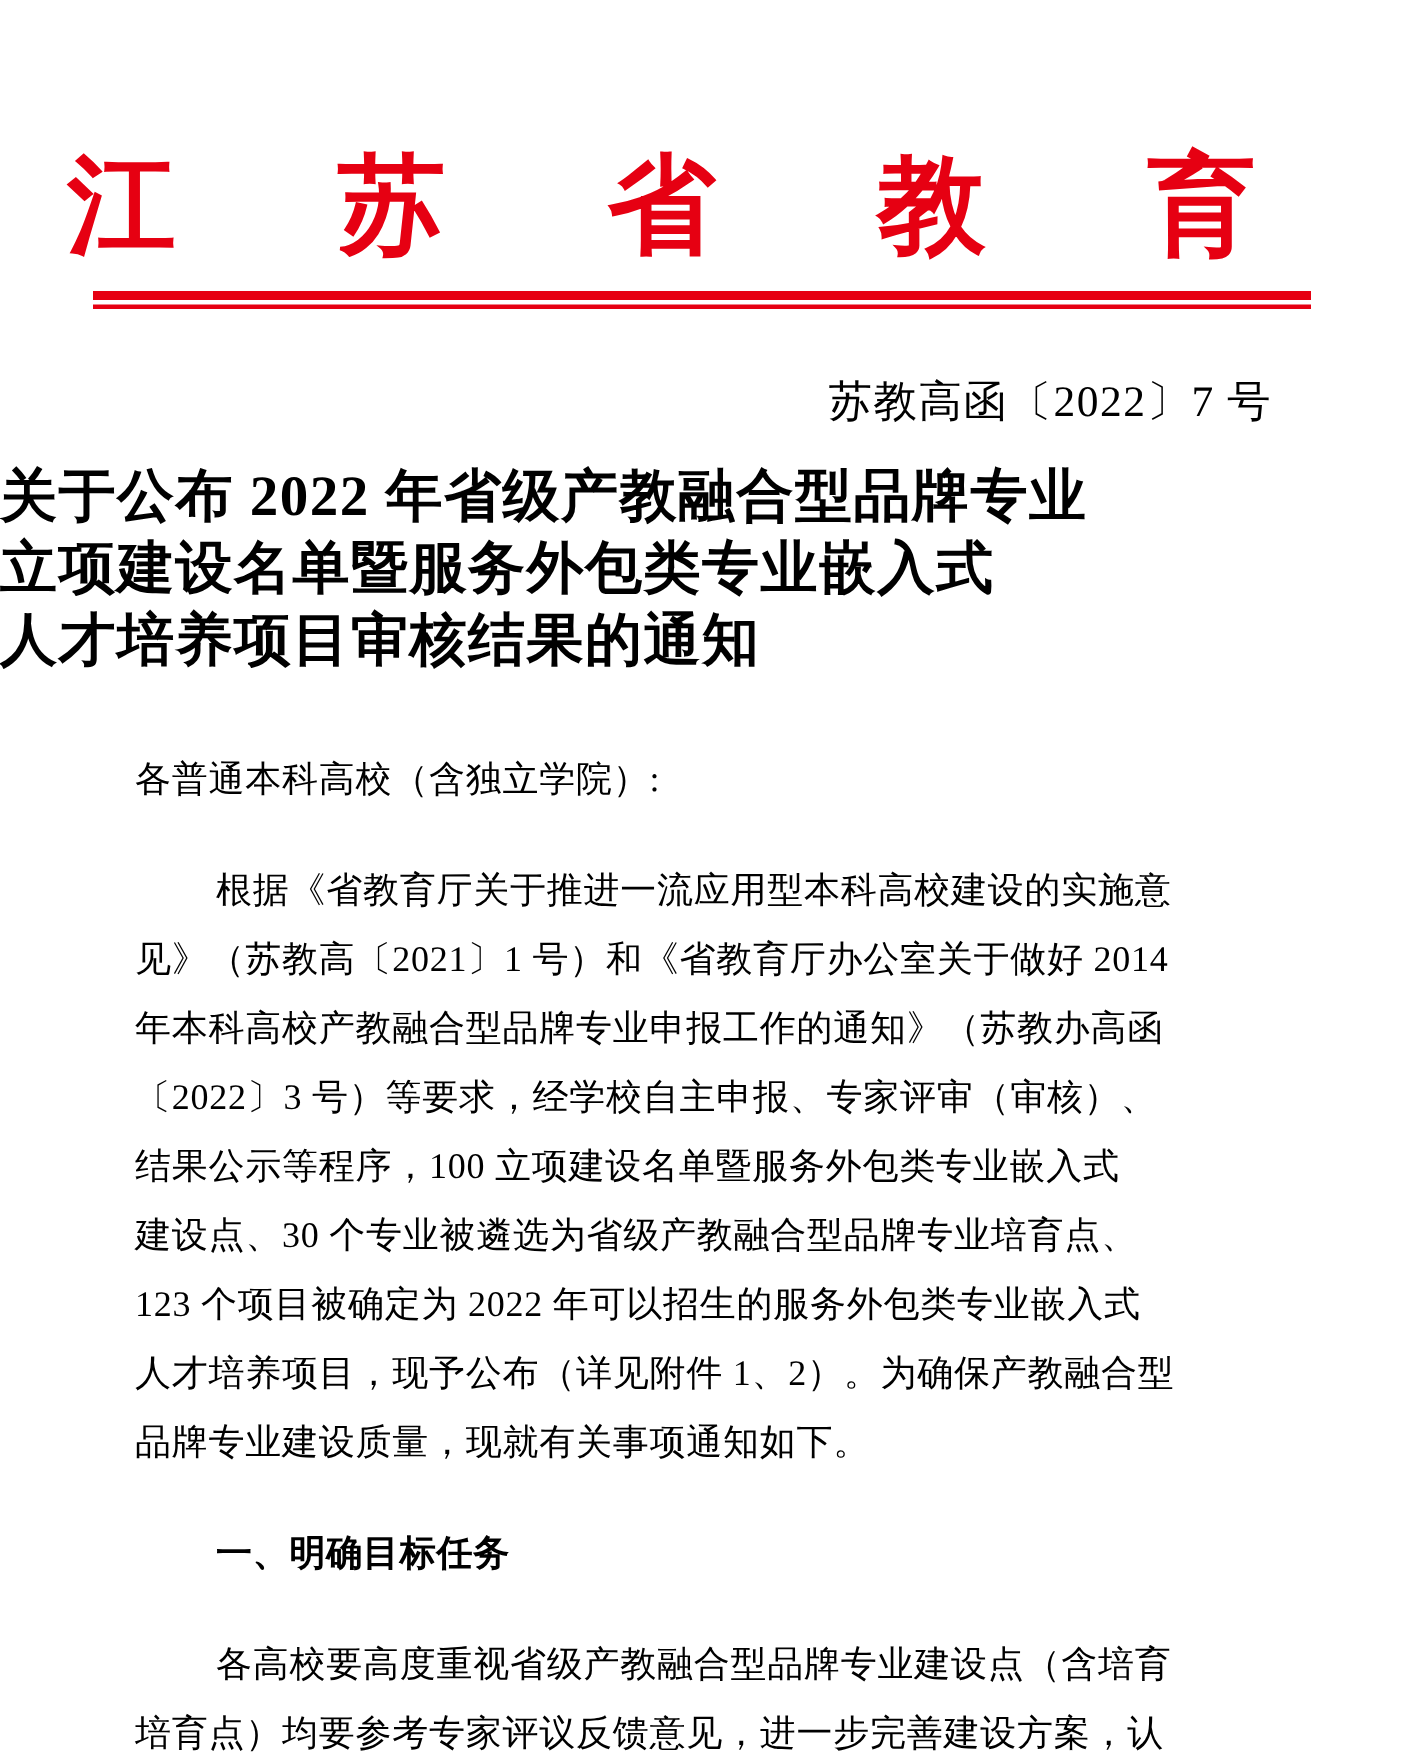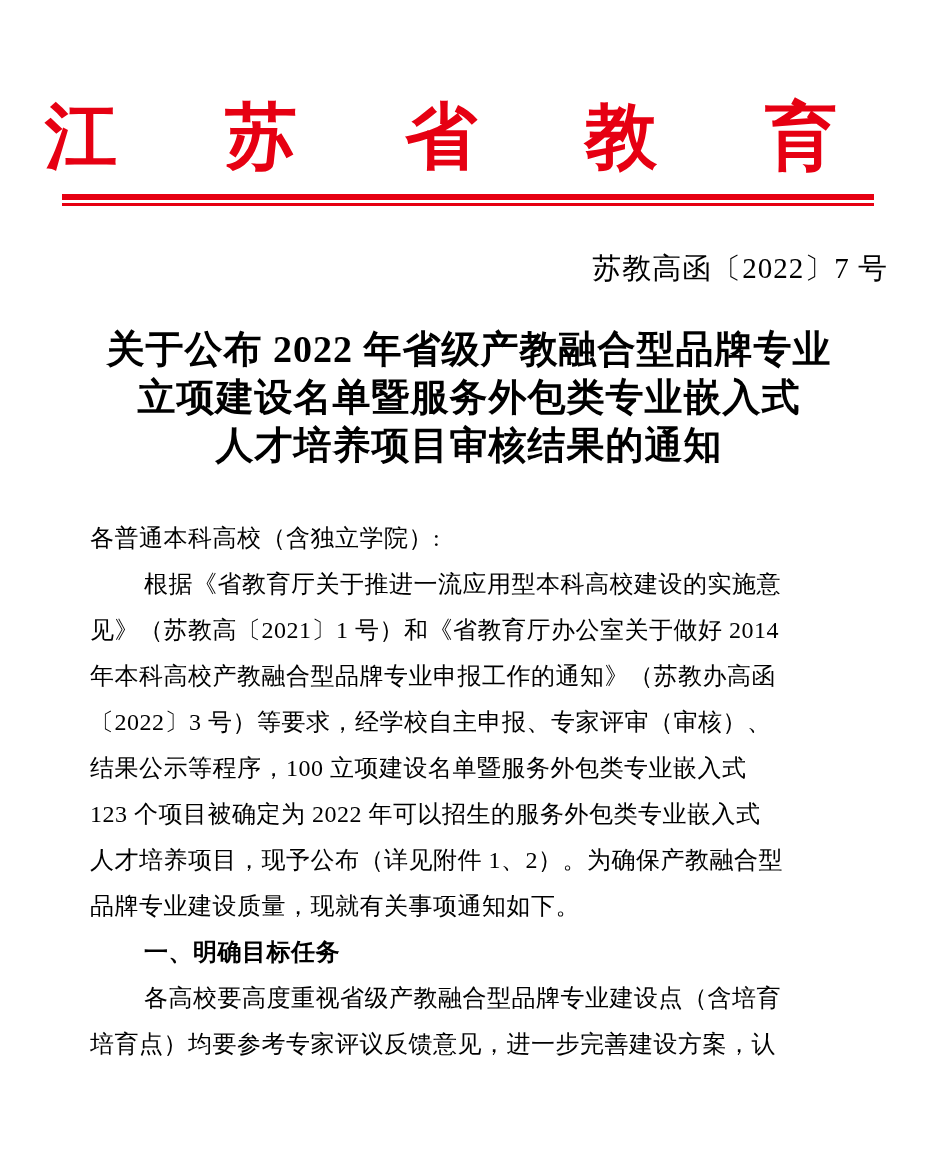--- a/index.html
+++ b/index.html
@@ -37,45 +37,46 @@
     background: #e60012;
   }
   .rule-thin {
     height: 3px;
     background: #e60012;
     margin-top: 3px;
   }
   .doc-number {
     margin-top: 45px;
     text-align: right;
-    padding-right: 50px;
+    padding-right: 90px;
     font-size: 29px;
     line-height: 34px;
     letter-spacing: 1px;
   }
   .title {
-    margin-top: 40px;
-    text-align: center;
+    margin-top: 22px;
+    text-align: left;
     font-size: 38px;
     font-weight: bold;
     line-height: 48px;
     letter-spacing: 1px;
   }
   .body-text {
     margin: 46px 90px 0 90px;
     font-size: 24px;
   }
   .body-line {
     height: 46px;
     line-height: 46px;
     white-space: nowrap;
     letter-spacing: 0.5px;
   }
   .body-line.indent {
     text-indent: 54px;
+    margin-top: 28px;
   }
   .body-line.heading {
     font-family: Liberation Sans, sans-serif;
     font-weight: bold;
   }
 </style>
 </head>
 <body>
 
 <div class="page">
@@ -95,20 +96,21 @@
     <div class="title-line">人才培养项目审核结果的通知</div>
   </div>
 
   <div class="body-text">
       <div class="body-line">各普通本科高校（含独立学院）:</div>
       <div class="body-line indent">根据《省教育厅关于推进一流应用型本科高校建设的实施意</div>
       <div class="body-line">见》（苏教高〔2021〕1 号）和《省教育厅办公室关于做好 2014</div>
       <div class="body-line">年本科高校产教融合型品牌专业申报工作的通知》（苏教办高函</div>
       <div class="body-line">〔2022〕3 号）等要求，经学校自主申报、专家评审（审核）、</div>
       <div class="body-line">结果公示等程序，100 立项建设名单暨服务外包类专业嵌入式</div>
+      <div class="body-line">建设点、30 个专业被遴选为省级产教融合型品牌专业培育点、</div>
       <div class="body-line">123 个项目被确定为 2022 年可以招生的服务外包类专业嵌入式</div>
       <div class="body-line">人才培养项目，现予公布（详见附件 1、2）。为确保产教融合型</div>
       <div class="body-line">品牌专业建设质量，现就有关事项通知如下。</div>
       <div class="body-line indent heading">一、明确目标任务</div>
       <div class="body-line indent">各高校要高度重视省级产教融合型品牌专业建设点（含培育</div>
       <div class="body-line">培育点）均要参考专家评议反馈意见，进一步完善建设方案，认</div>
     </div>
 
 </div>
 

